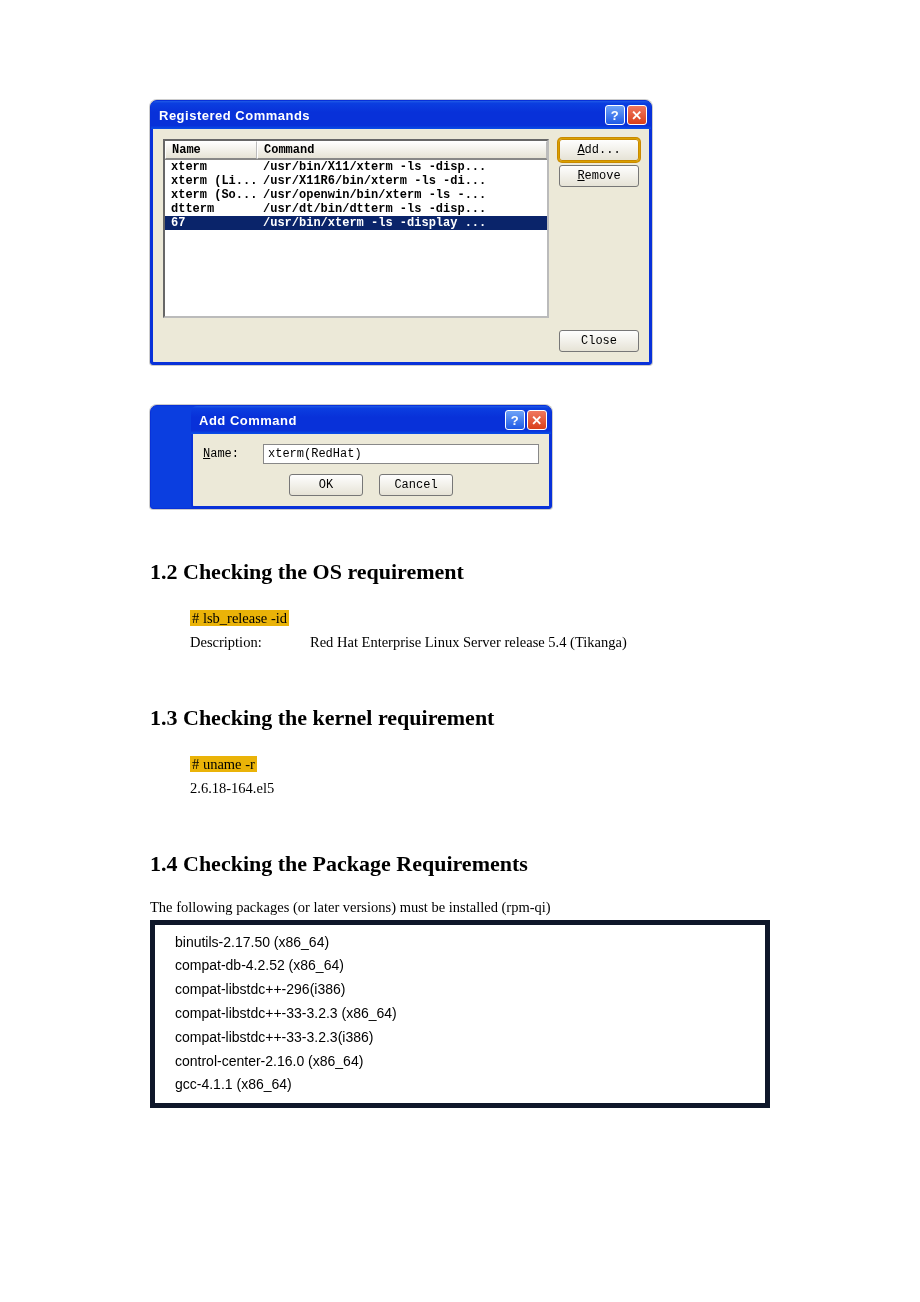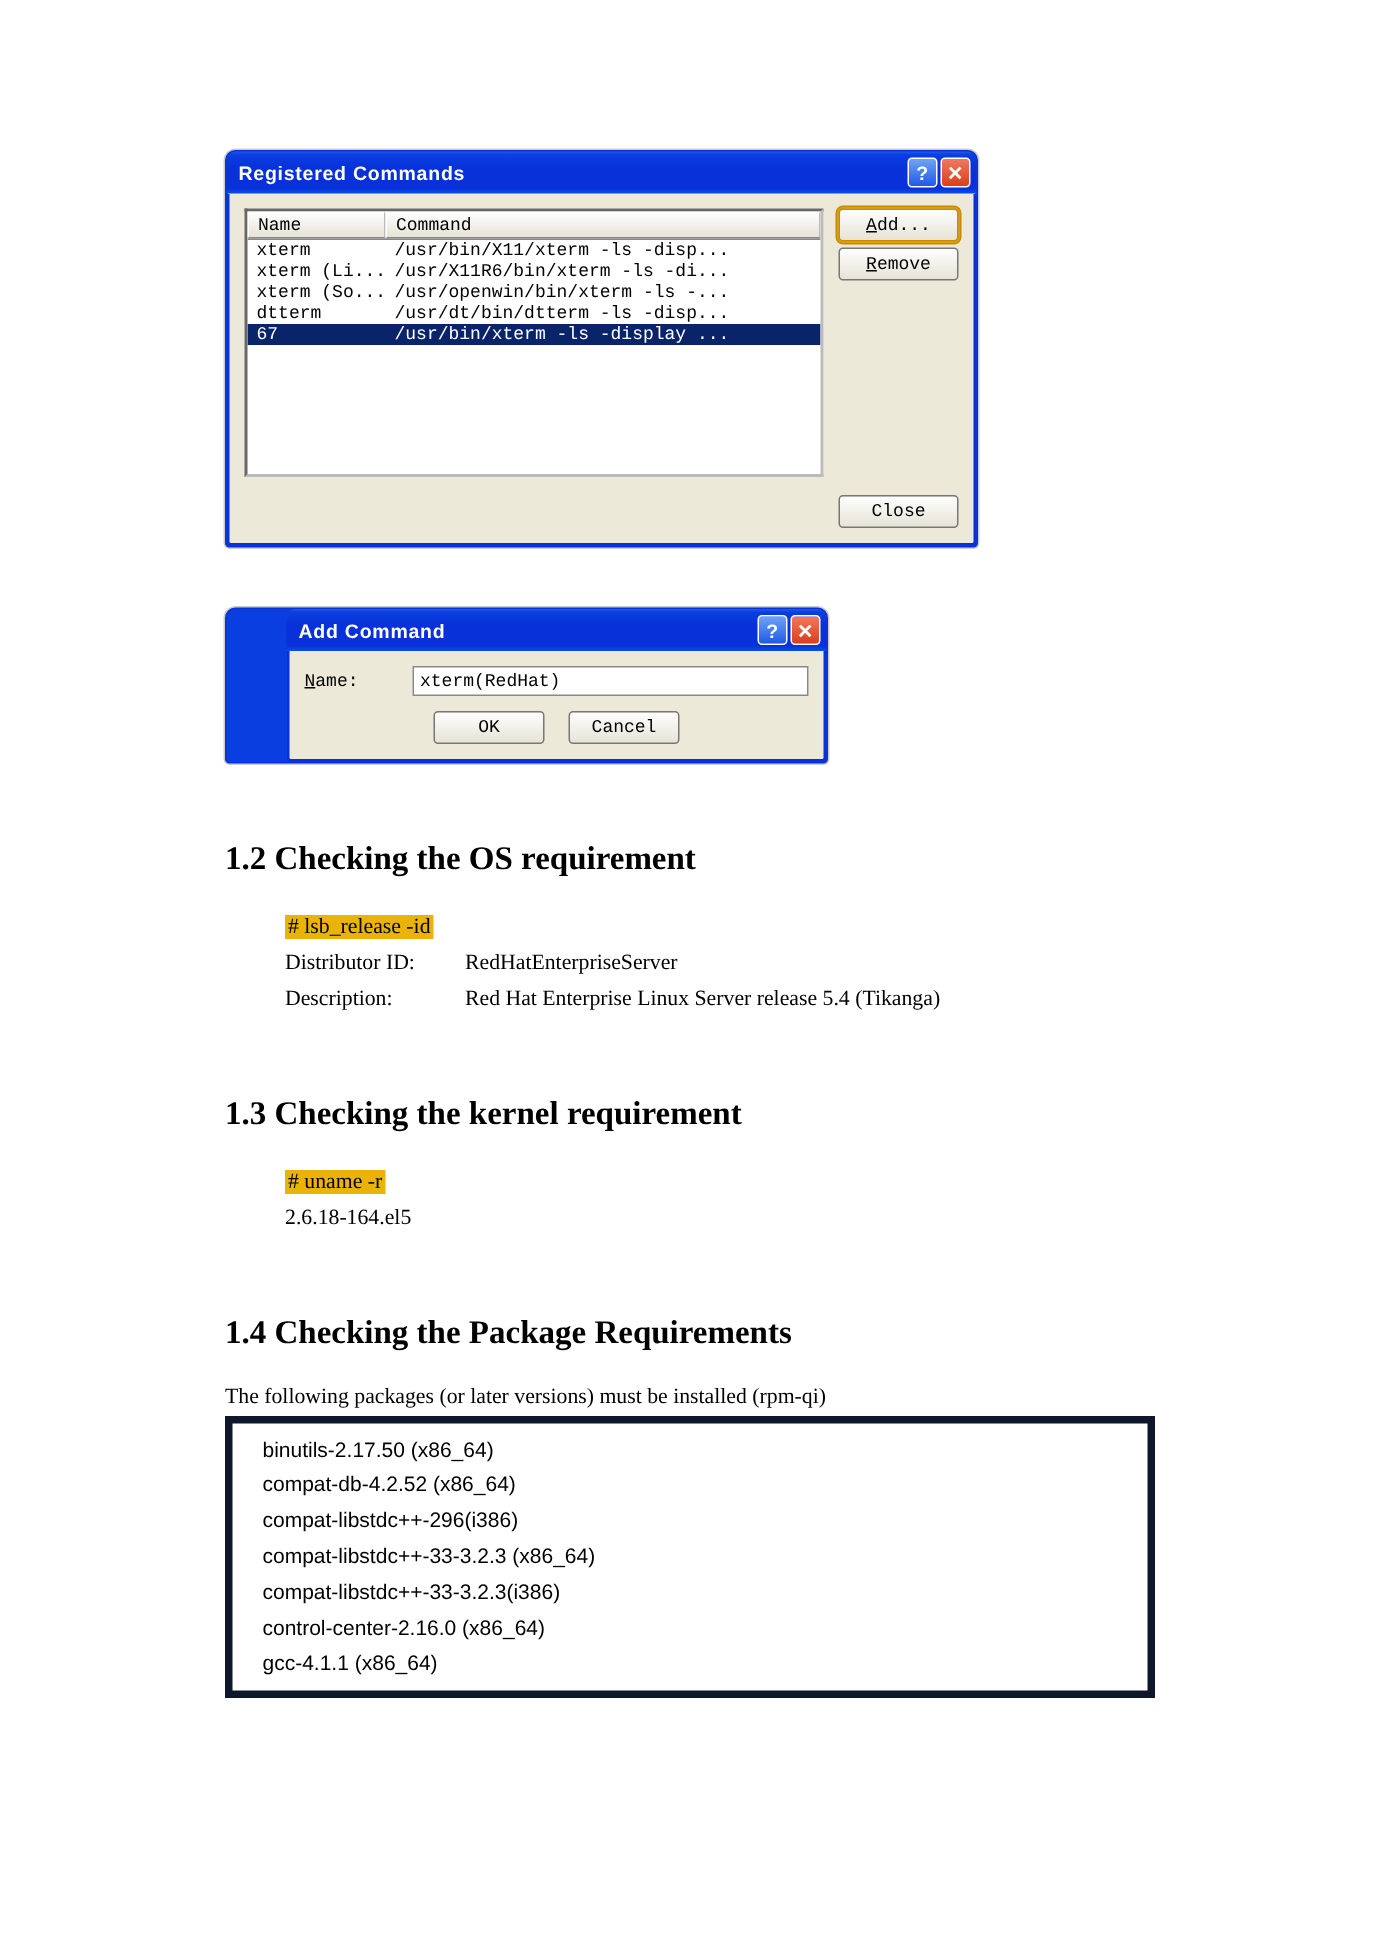--- a/index.html
+++ b/index.html
@@ -106,21 +106,21 @@
   .btn .ul { text-decoration: underline; }
 
   .dlg1-grid {
     display: flex; gap: 10px;
   }
   .dlg1-sidebtns { display:flex; flex-direction:column; gap:4px; }
   .dlg1-footer { display:flex; justify-content:flex-end; margin-top: 12px; }
 
   
   .dlg2 { width: 360px; margin-top: 40px; padding-left: 40px;}
-  .form-row { display:flex; align-items:center; margin-bottom:6px; gap:12px;}
+  .form-row { display:flex; align-items:center; margin-bottom:6px; gap:0;}
   .form-label { width: 60px; font-family: "Courier New", monospace; font-size:12px; }
   .form-label .ul { text-decoration: underline; }
   .text-input {
     flex: 1;
     height: 20px;
     border: 1px solid #888;
     background:#fff;
     font-family: "Courier New", monospace;
     font-size: 12px;
     padding: 1px 4px;
@@ -161,21 +161,21 @@
   <div class="xp-window" style="width:500px;">
     <div class="xp-titlebar">
       <span>Registered Commands</span>
       <div class="titlebar-controls">
         <div class="tb-btn tb-help">?</div>
         <div class="tb-btn tb-close">✕</div>
       </div>
     </div>
     <div class="xp-body">
       <div class="dlg1-grid">
-        <div class="listbox" style="flex:1;">
+        <div class="listbox" style="flex:1;font-weight:bold;">
           <div class="list-header">
             <div class="col col-name">Name</div>
             <div class="col col-cmd">Command</div>
           </div>
           <div id="dlg1-rows">
               <div class="list-row">
                 <div class="col col-name">xterm</div>
                 <div class="col col-cmd">/usr/bin/X11/xterm -ls -disp...</div>
               </div>
               <div class="list-row">
@@ -228,24 +228,20 @@
         <div class="btn">OK</div>
         <div class="btn">Cancel</div>
       </div>
     </div>
   </div>
 
   <h2>1.2 Checking the OS requirement</h2>
   <div class="cmd-block">
     <div><span class="cmd-hl"># lsb_release -id</span></div>
     <div class="kv">
-      <div class="kv-key">Distributor ID:</div>
-      <div>RedHatEnterpriseServer</div>
-    </div>
-    <div class="kv">
       <div class="kv-key">Description:</div>
       <div>Red Hat Enterprise Linux Server release 5.4 (Tikanga)</div>
     </div>
   </div>
 
   <h2>1.3 Checking the kernel requirement</h2>
   <div class="cmd-block">
     <div><span class="cmd-hl"># uname -r</span></div>
     <div>2.6.18-164.el5</div>
   </div>

